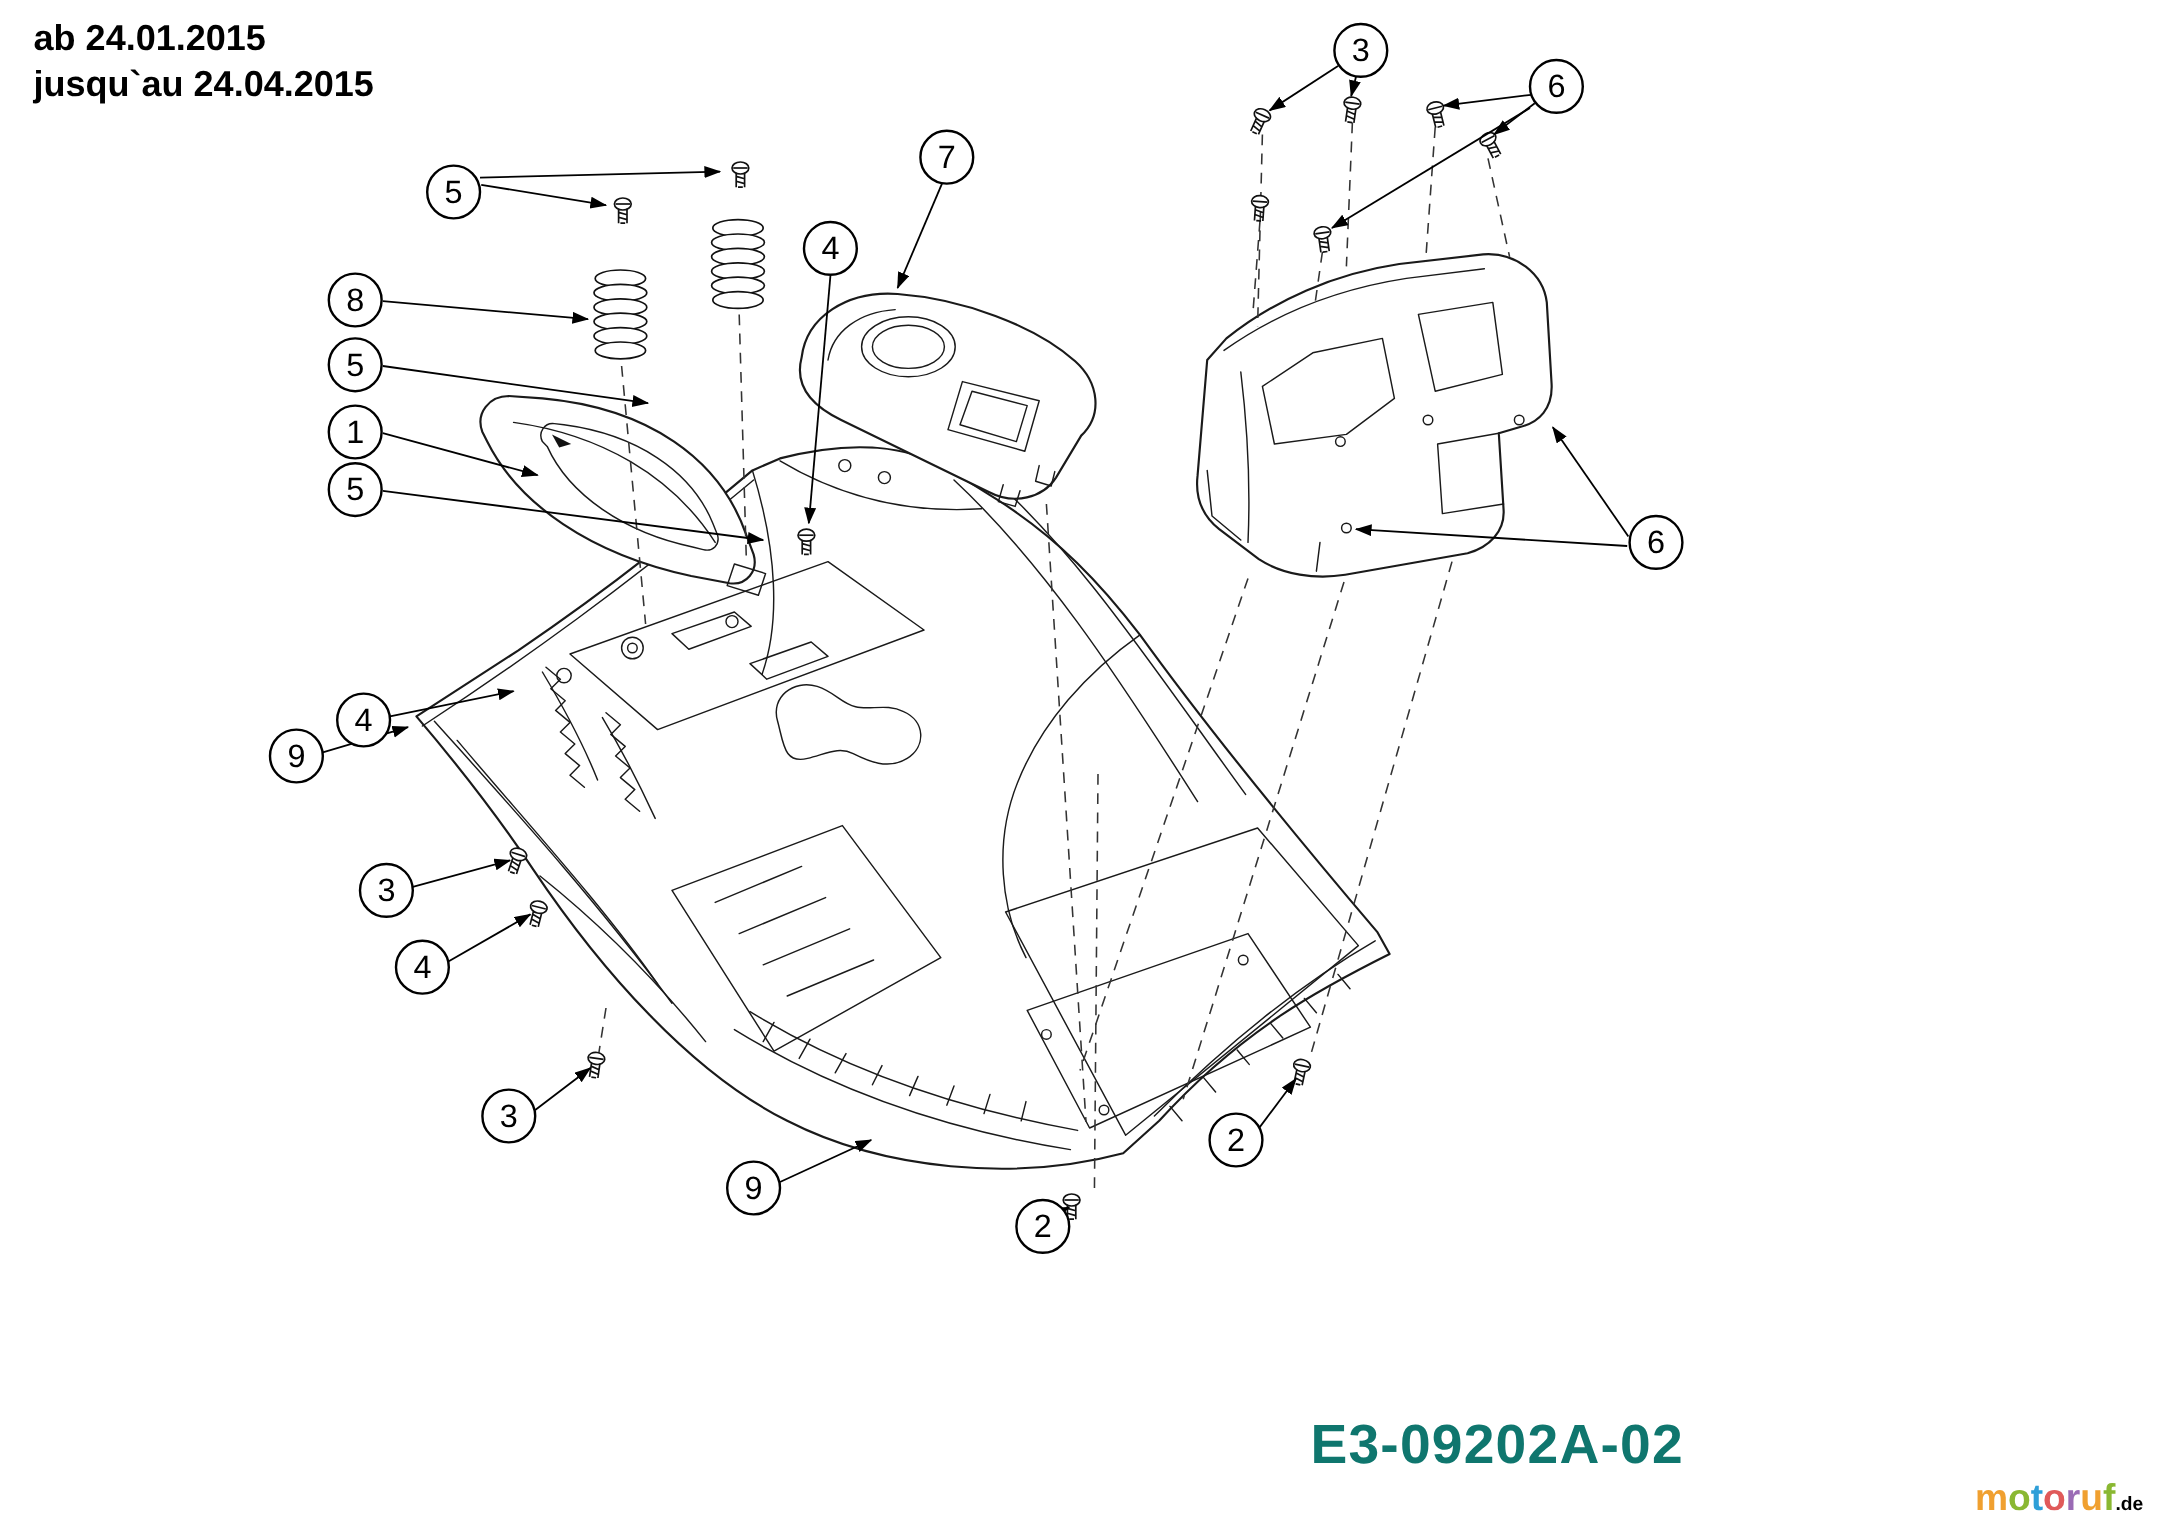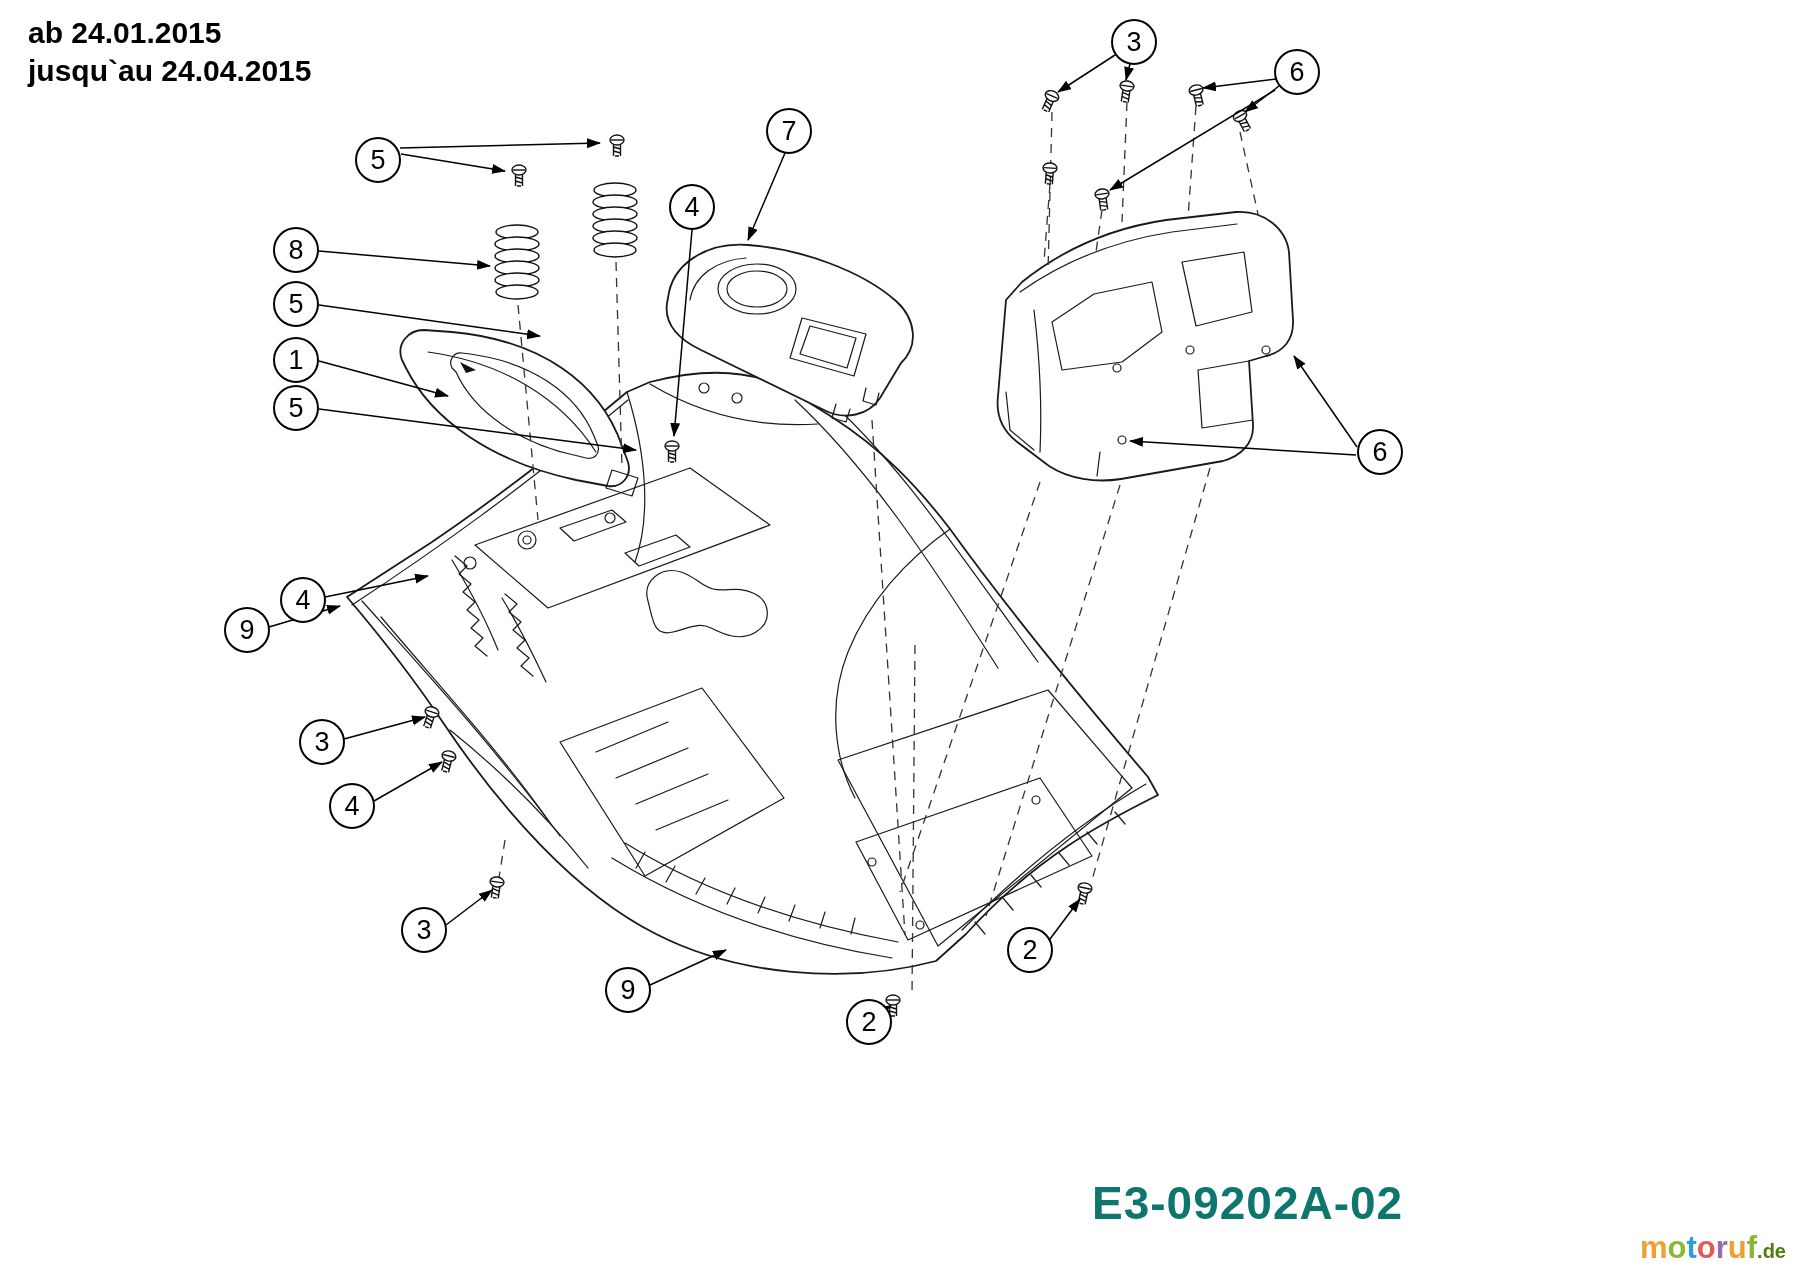--- a/index.html
+++ b/index.html
@@ -31,21 +31,21 @@
   
   #diagram-code{
     position:absolute;left:1092px;top:1176px;
     font-size:46px;font-weight:bold;letter-spacing:1px;color:#0f766e;
   }
   
   #watermark{
     position:absolute;right:14px;bottom:6px;
     font-size:31px;font-weight:bold;white-space:nowrap;
   }
-  #wm-suffix{font-size:20px;color:#4d7c0f;font-weight:bold;}
+  #wm-suffix{font-size:16px;color:#000000;font-weight:bold;}
 </style>
 </head>
 <body>
 
 <div id="canvas">
 
   <div id="date-annotations">
     <div>ab 24.01.2015</div>
     <div>jusqu`au 24.04.2015</div>
   </div>

